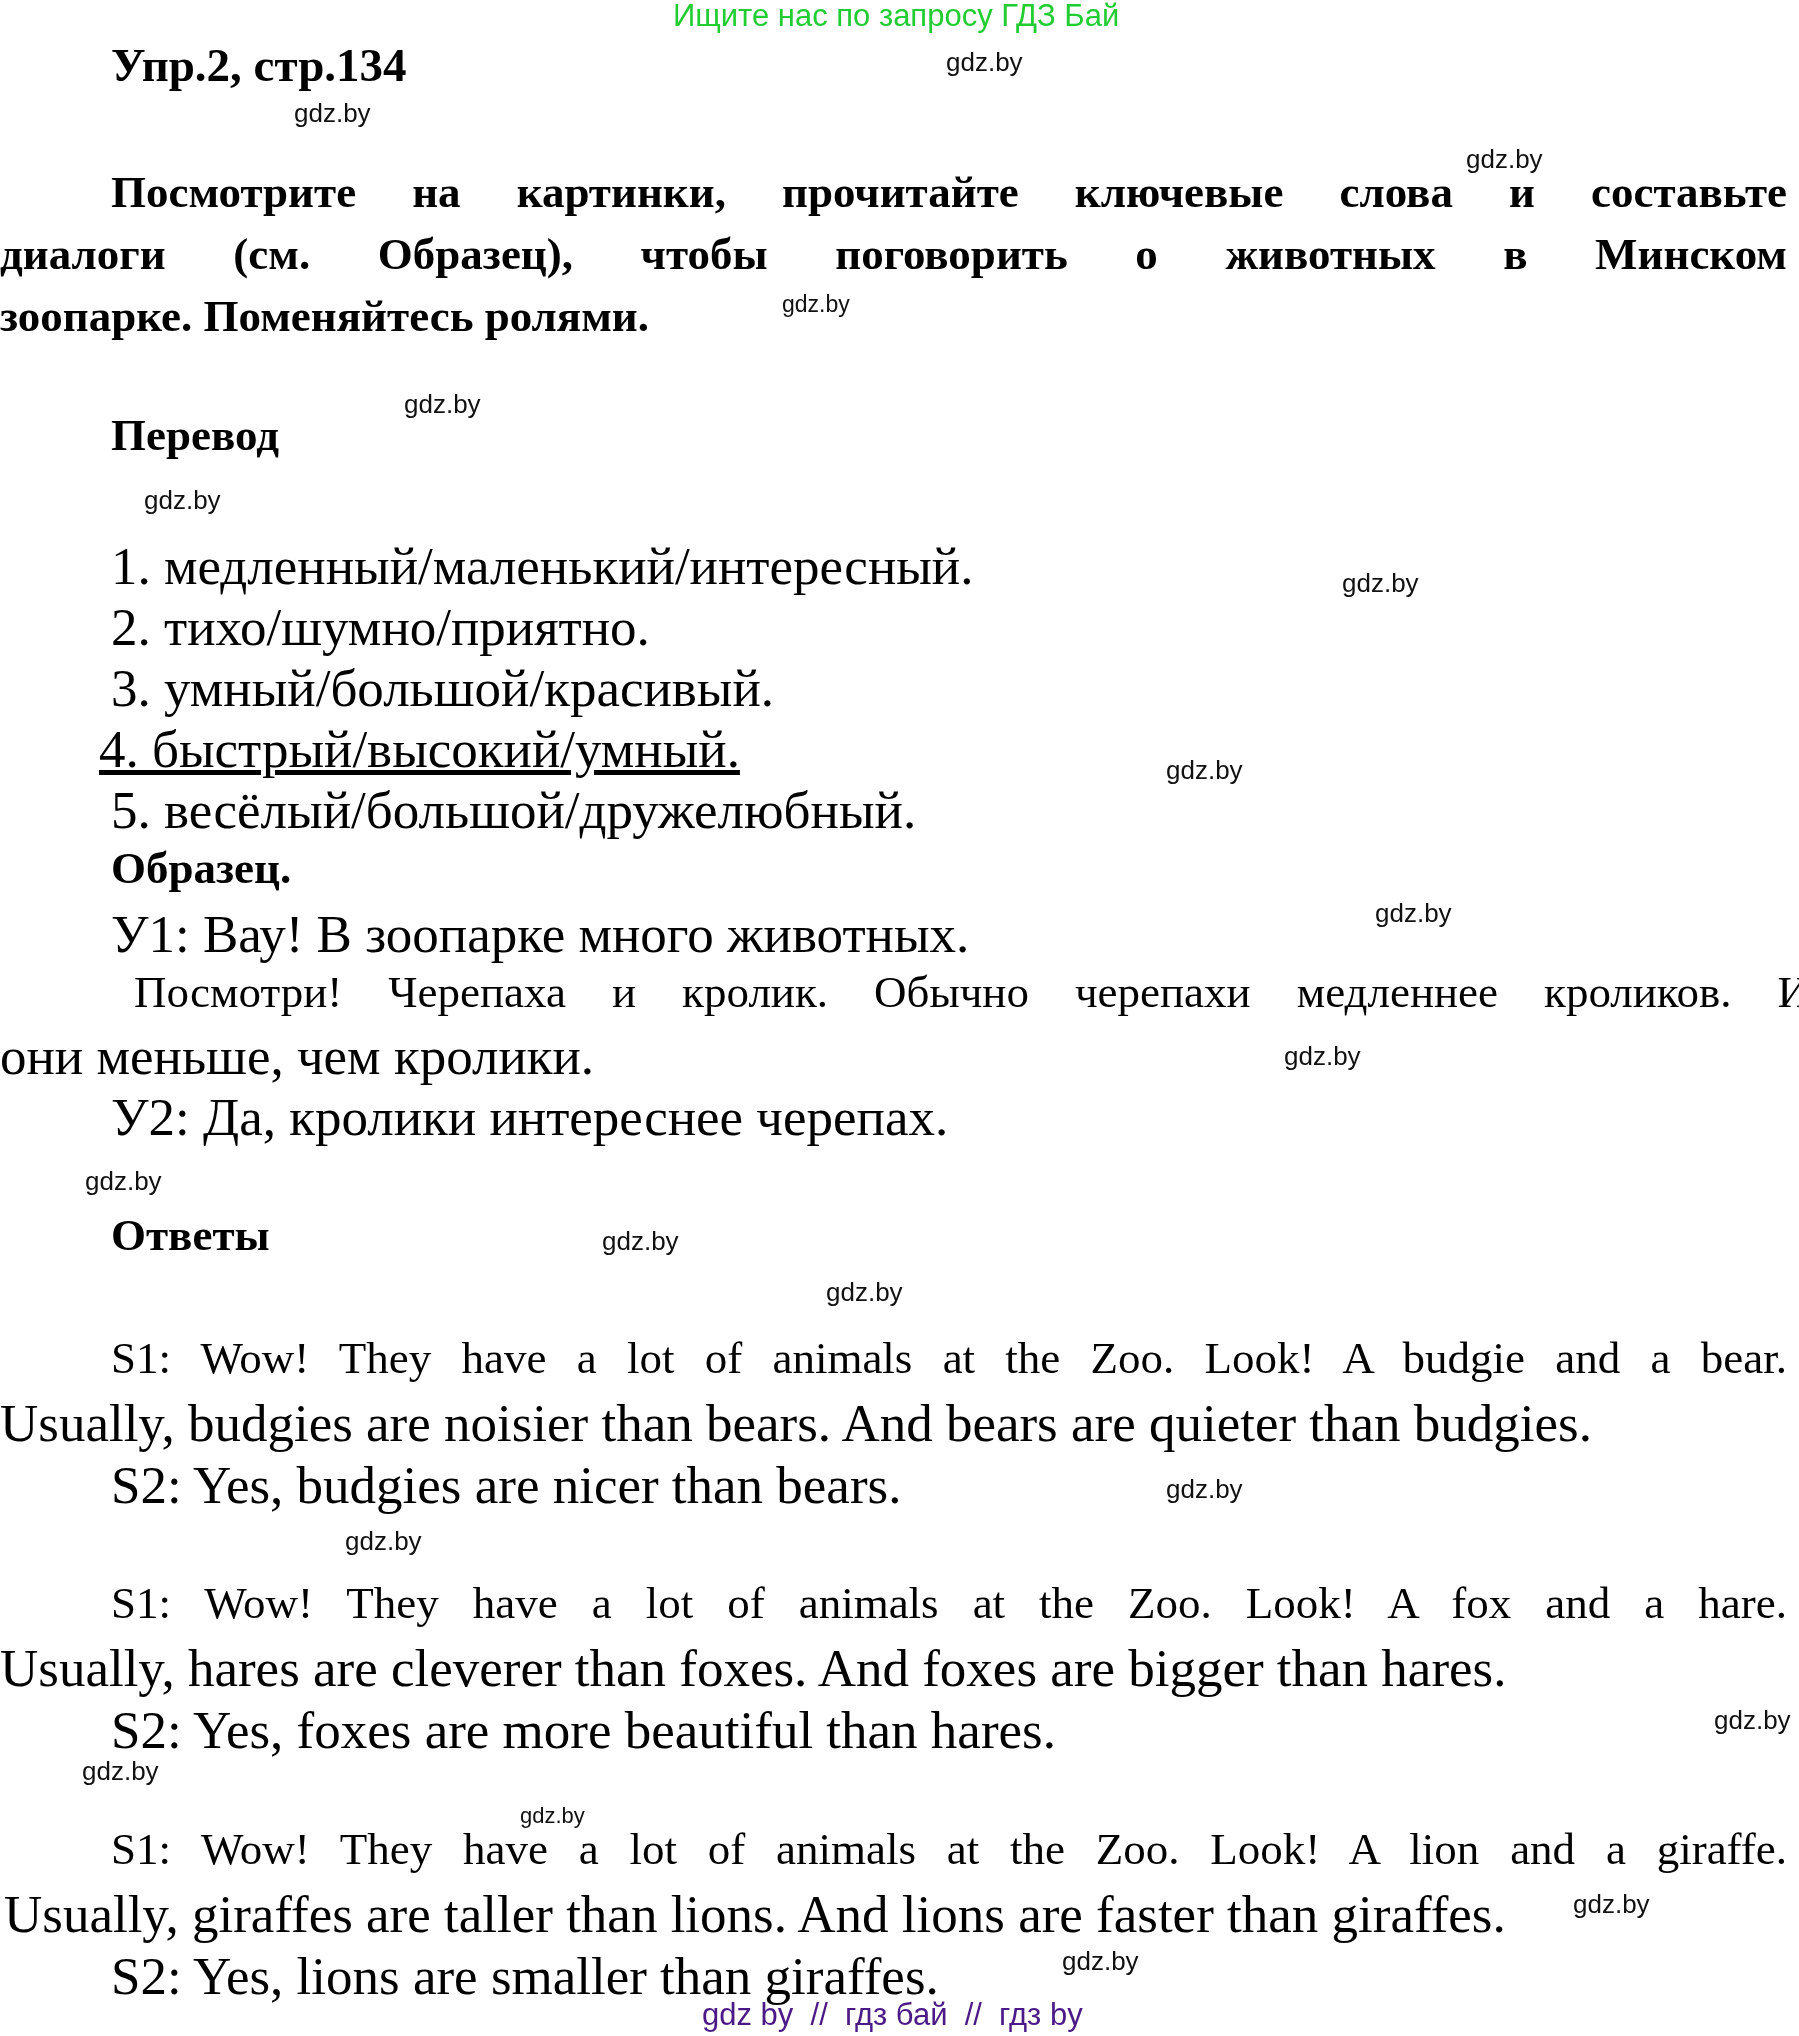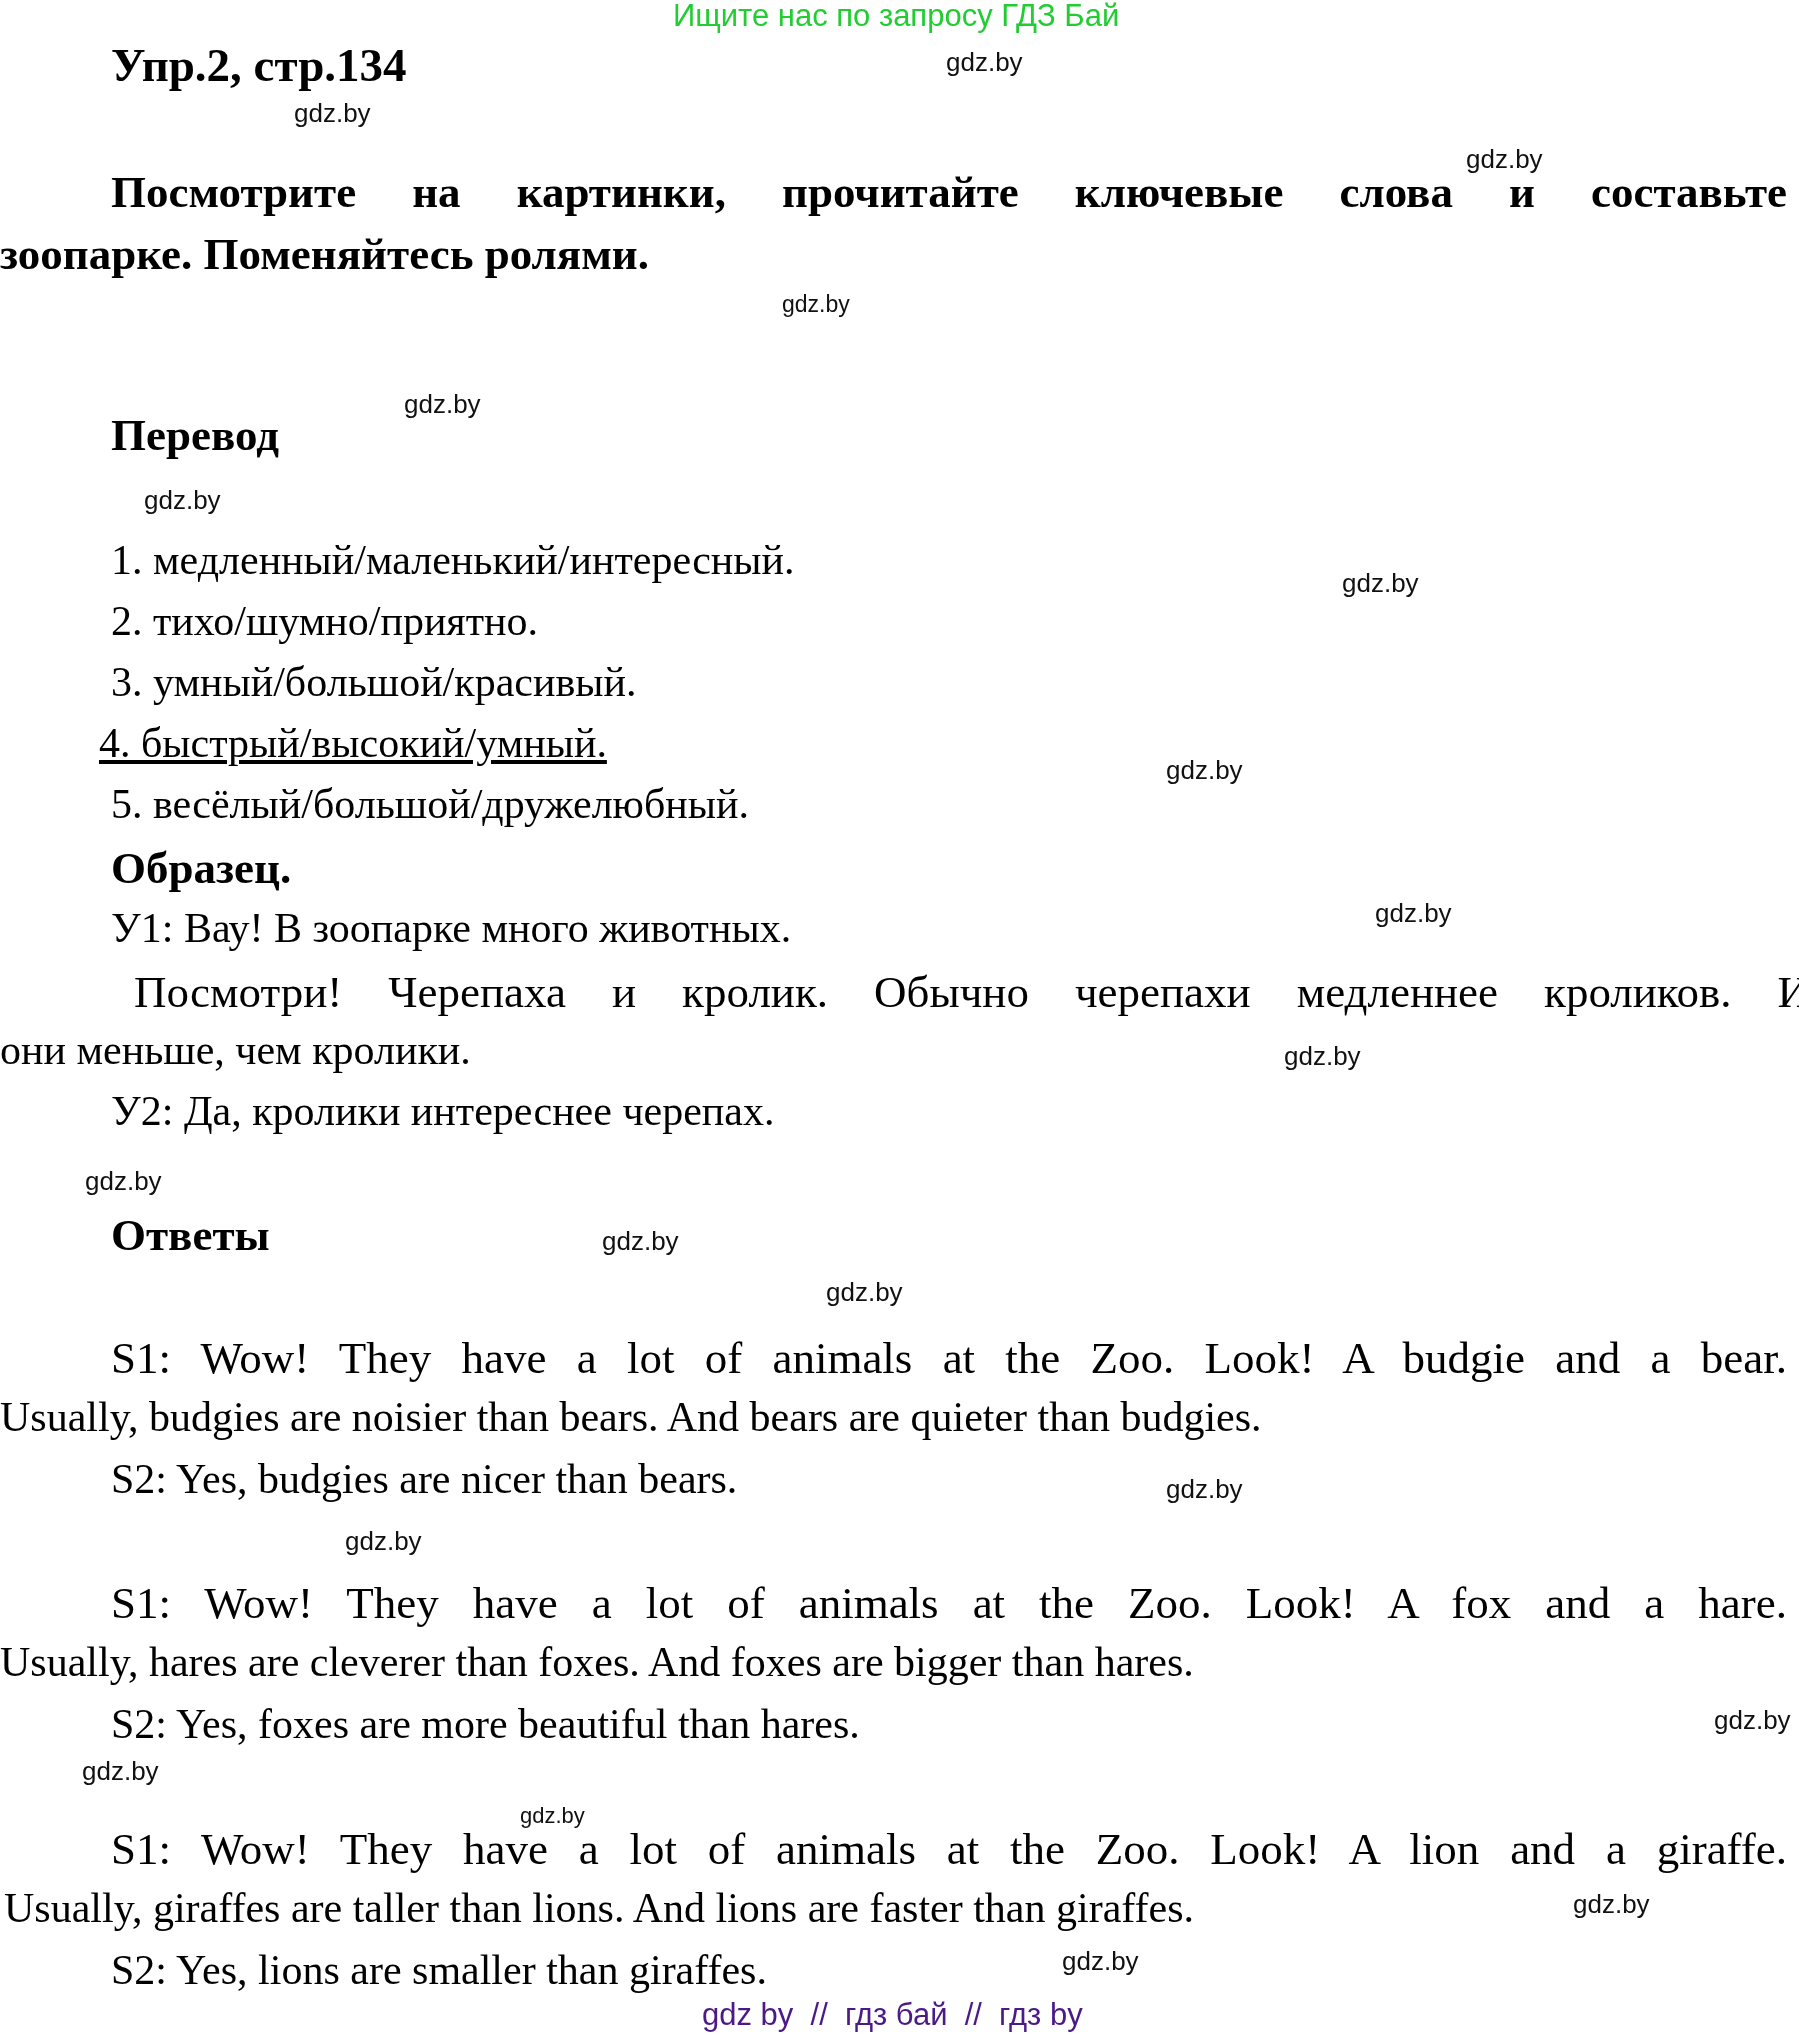--- a/index.html
+++ b/index.html
@@ -9,21 +9,21 @@
   .sans { font-family:"Liberation Sans", sans-serif; }
   .banner { color:#22cc33; font-size:31px; top:-1.8px; left:673px; }
   .footer { color:#4b1a86; font-size:31px; top:1997px; left:702px; }
   .title { font-weight:bold; font-size:47px; left:111px; top:38px; }
   .wm { font-family:"Liberation Sans", sans-serif; font-size:26px; color:#111; }
   .para { font-weight:bold; font-size:45px; left:0; width:1787px; line-height:62px; }
   .para .line { display:block; text-align:justify; text-align-last:justify; height:62px; }
   .para .line.last { text-align-last:left; }
   .para .indent { padding-left:111px; }
   .h { font-weight:bold; font-size:45px; left:111px; }
-  .t { font-size:42px; }
+  .t { font-size:53px; }
   .jline { position:absolute; left:0; width:1787px; font-size:45px; text-align:justify; text-align-last:justify; white-space:normal; }
 </style>
 </head>
 <body>
 
 <div class="abs sans banner">Ищите нас по запросу ГДЗ Бай</div>
 
 <div class="abs title">Упр.2, стр.134</div>
 
 <div class="abs wm" style="left:946px;top:47px;">gdz.by</div>
@@ -42,20 +42,21 @@
 <div class="abs wm" style="left:1166px;top:1474px;">gdz.by</div>
 <div class="abs wm" style="left:345px;top:1526px;">gdz.by</div>
 <div class="abs wm" style="left:1714px;top:1705px;">gdz.by</div>
 <div class="abs wm" style="left:82px;top:1756px;">gdz.by</div>
 <div class="abs wm" style="left:520px;top:1803px;font-size:22px;">gdz.by</div>
 <div class="abs wm" style="left:1573px;top:1889px;">gdz.by</div>
 <div class="abs wm" style="left:1062px;top:1946px;">gdz.by</div>
 
 <div class="abs para" style="top:161px;">
   <span class="line indent">Посмотрите на картинки, прочитайте ключевые слова и  составьте</span>
+  <span class="line">диалоги (см. Образец), чтобы поговорить о животных в Минском</span>
   <span class="line last">зоопарке. Поменяйтесь ролями.</span>
 </div>
 
 <div class="abs h" style="top:409px;">Перевод</div>
 <div class="abs t" style="left:111px;top:536px;">1. медленный/маленький/интересный.</div>
 <div class="abs t" style="left:111px;top:597px;">2. тихо/шумно/приятно.</div>
 <div class="abs t" style="left:111px;top:658px;">3. умный/большой/красивый.</div>
 <div class="abs t" style="left:99px;top:719px;text-decoration:underline;">4. быстрый/высокий/умный.</div>
 <div class="abs t" style="left:111px;top:780px;">5. весёлый/большой/дружелюбный.</div>
 

